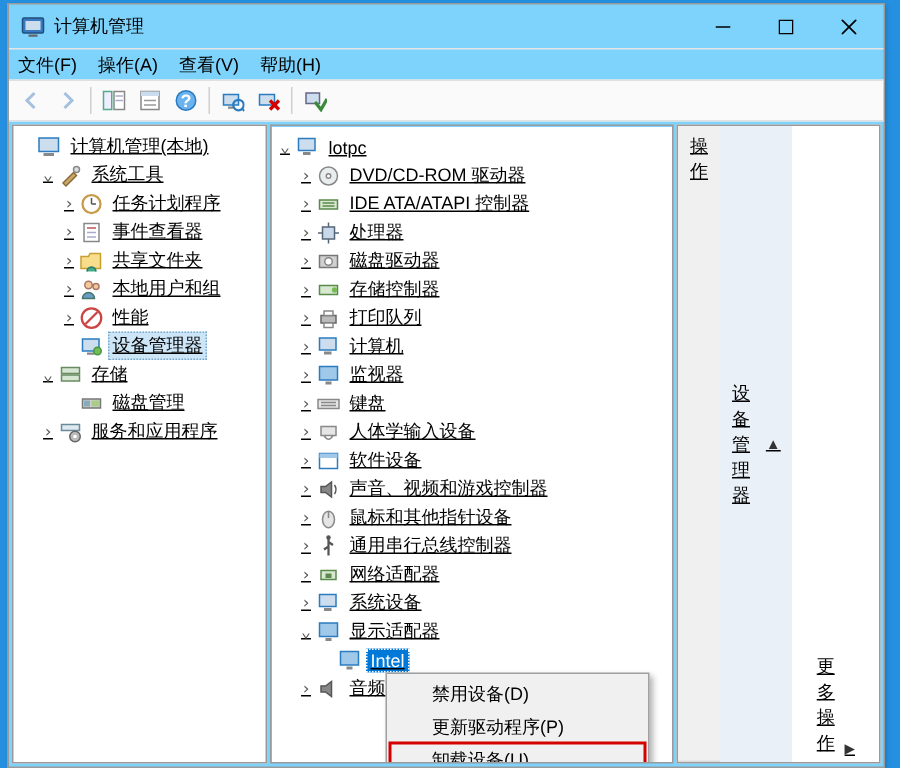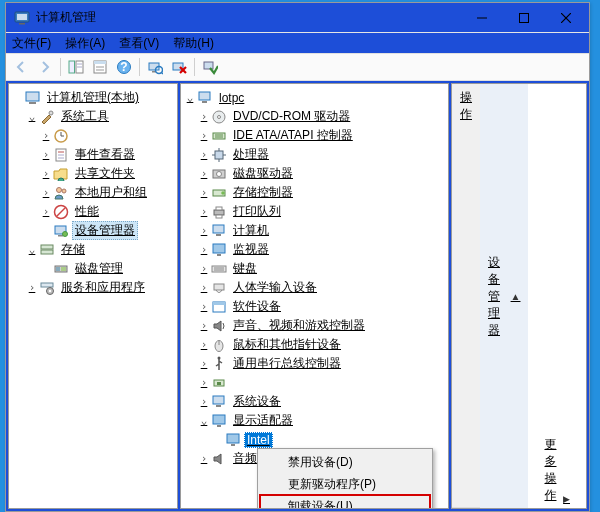--- a/index.html
+++ b/index.html
@@ -1,17 +1,17 @@
 <!DOCTYPE html>
 <html><head>
 <meta charset="utf-8">
 <style>
 * { box-sizing: border-box; margin: 0; padding: 0; font-family: "Microsoft YaHei", "Segoe UI", sans-serif; font-size: 12px; }
 body { background: #2490df; width: 600px; height: 512px; overflow: hidden; position: relative; }
-.window { position: absolute; left: 5px; top: 2px; width: 585px; height: 510px; background: #1d4ed8; border: 1px solid #9a9a9a; box-shadow: 1px 1px 3px rgba(0,0,0,.15); display: flex; flex-direction: column; }
+.window { position: absolute; left: 5px; top: 2px; width: 585px; height: 510px; background: #7dd3fc; border: 1px solid #9a9a9a; box-shadow: 1px 1px 3px rgba(0,0,0,.15); display: flex; flex-direction: column; }
 .titlebar { height: 30px; display: flex; align-items: center; padding: 0 2px 0 8px; border-bottom: 1px solid #e5e5e5; }
 .titlebar .appicon { width: 16px; height: 16px; margin-right: 6px; }
 .titlebar .title { flex: 1; color: #000; }
 .winbtns { display: flex; height: 100%; }
 .winbtn { width: 42px; display: flex; align-items: center; justify-content: center; color: #000; }
 .menubar { height: 20px; display: flex; align-items: center; padding: 0 6px; gap: 14px; }
 .menubar span { color: #000; text-align: right; }
 .toolbar { height: 28px; border-top: 1px solid #e0e0e0; border-bottom: 1px solid #e0e0e0; background: #fafafa; display: flex; align-items: center; padding: 0 4px; gap: 2px; }
 .toolbar .sep { width: 1px; height: 18px; background: #cfcfcf; margin: 0 2px; }
 .toolbar .tbbtn { width: 22px; height: 22px; display: flex; align-items: center; justify-content: center; border: 1px solid transparent; }
@@ -167,20 +167,21 @@
           </div>
         <div class="node indent2">
             <span class="tw">›</span>
             <span class="icon">
               <svg viewBox="0 0 16 16">
                 <circle cx="8" cy="8" r="6" fill="#fff" stroke="#c89b4a" stroke-width="1.5"></circle>
                 <line x1="8" y1="8" x2="8" y2="4" stroke="#555"></line>
                 <line x1="8" y1="8" x2="11" y2="8" stroke="#555"></line>
               </svg>
             </span>
+            <span class="lbl">任务计划程序</span>
           </div>
         <div class="node indent2">
             <span class="tw">›</span>
             <span class="icon">
               <svg viewBox="0 0 16 16">
                 <rect x="3" y="2" width="10" height="12" fill="#fff" stroke="#888"></rect>
                 <line x1="5" y1="5" x2="11" y2="5" stroke="#b55"></line>
                 <line x1="5" y1="8" x2="11" y2="8" stroke="#aac"></line>
                 <line x1="5" y1="11" x2="11" y2="11" stroke="#aac"></line>
               </svg>
@@ -423,20 +424,21 @@
             <span class="lbl">通用串行总线控制器</span>
           </div>
         <div class="node indent1">
             <span class="tw">›</span>
             <span class="icon">
               <svg viewBox="0 0 16 16">
                 <rect x="3" y="5" width="10" height="6" fill="#d8e8d0" stroke="#5a8a4a"></rect>
                 <rect x="6" y="7" width="4" height="3" fill="#5a8a4a"></rect>
               </svg>
             </span>
+            <span class="lbl">网络适配器</span>
           </div>
         <div class="node indent1">
             <span class="tw">›</span>
             <span class="icon">
               <svg viewBox="0 0 16 16">
                 <rect x="2" y="2" width="11" height="8" fill="#cde" stroke="#2a7bc0"></rect>
                 <rect x="5" y="11" width="5" height="2" fill="#888"></rect>
               </svg>
             </span>
             <span class="lbl">系统设备</span>

